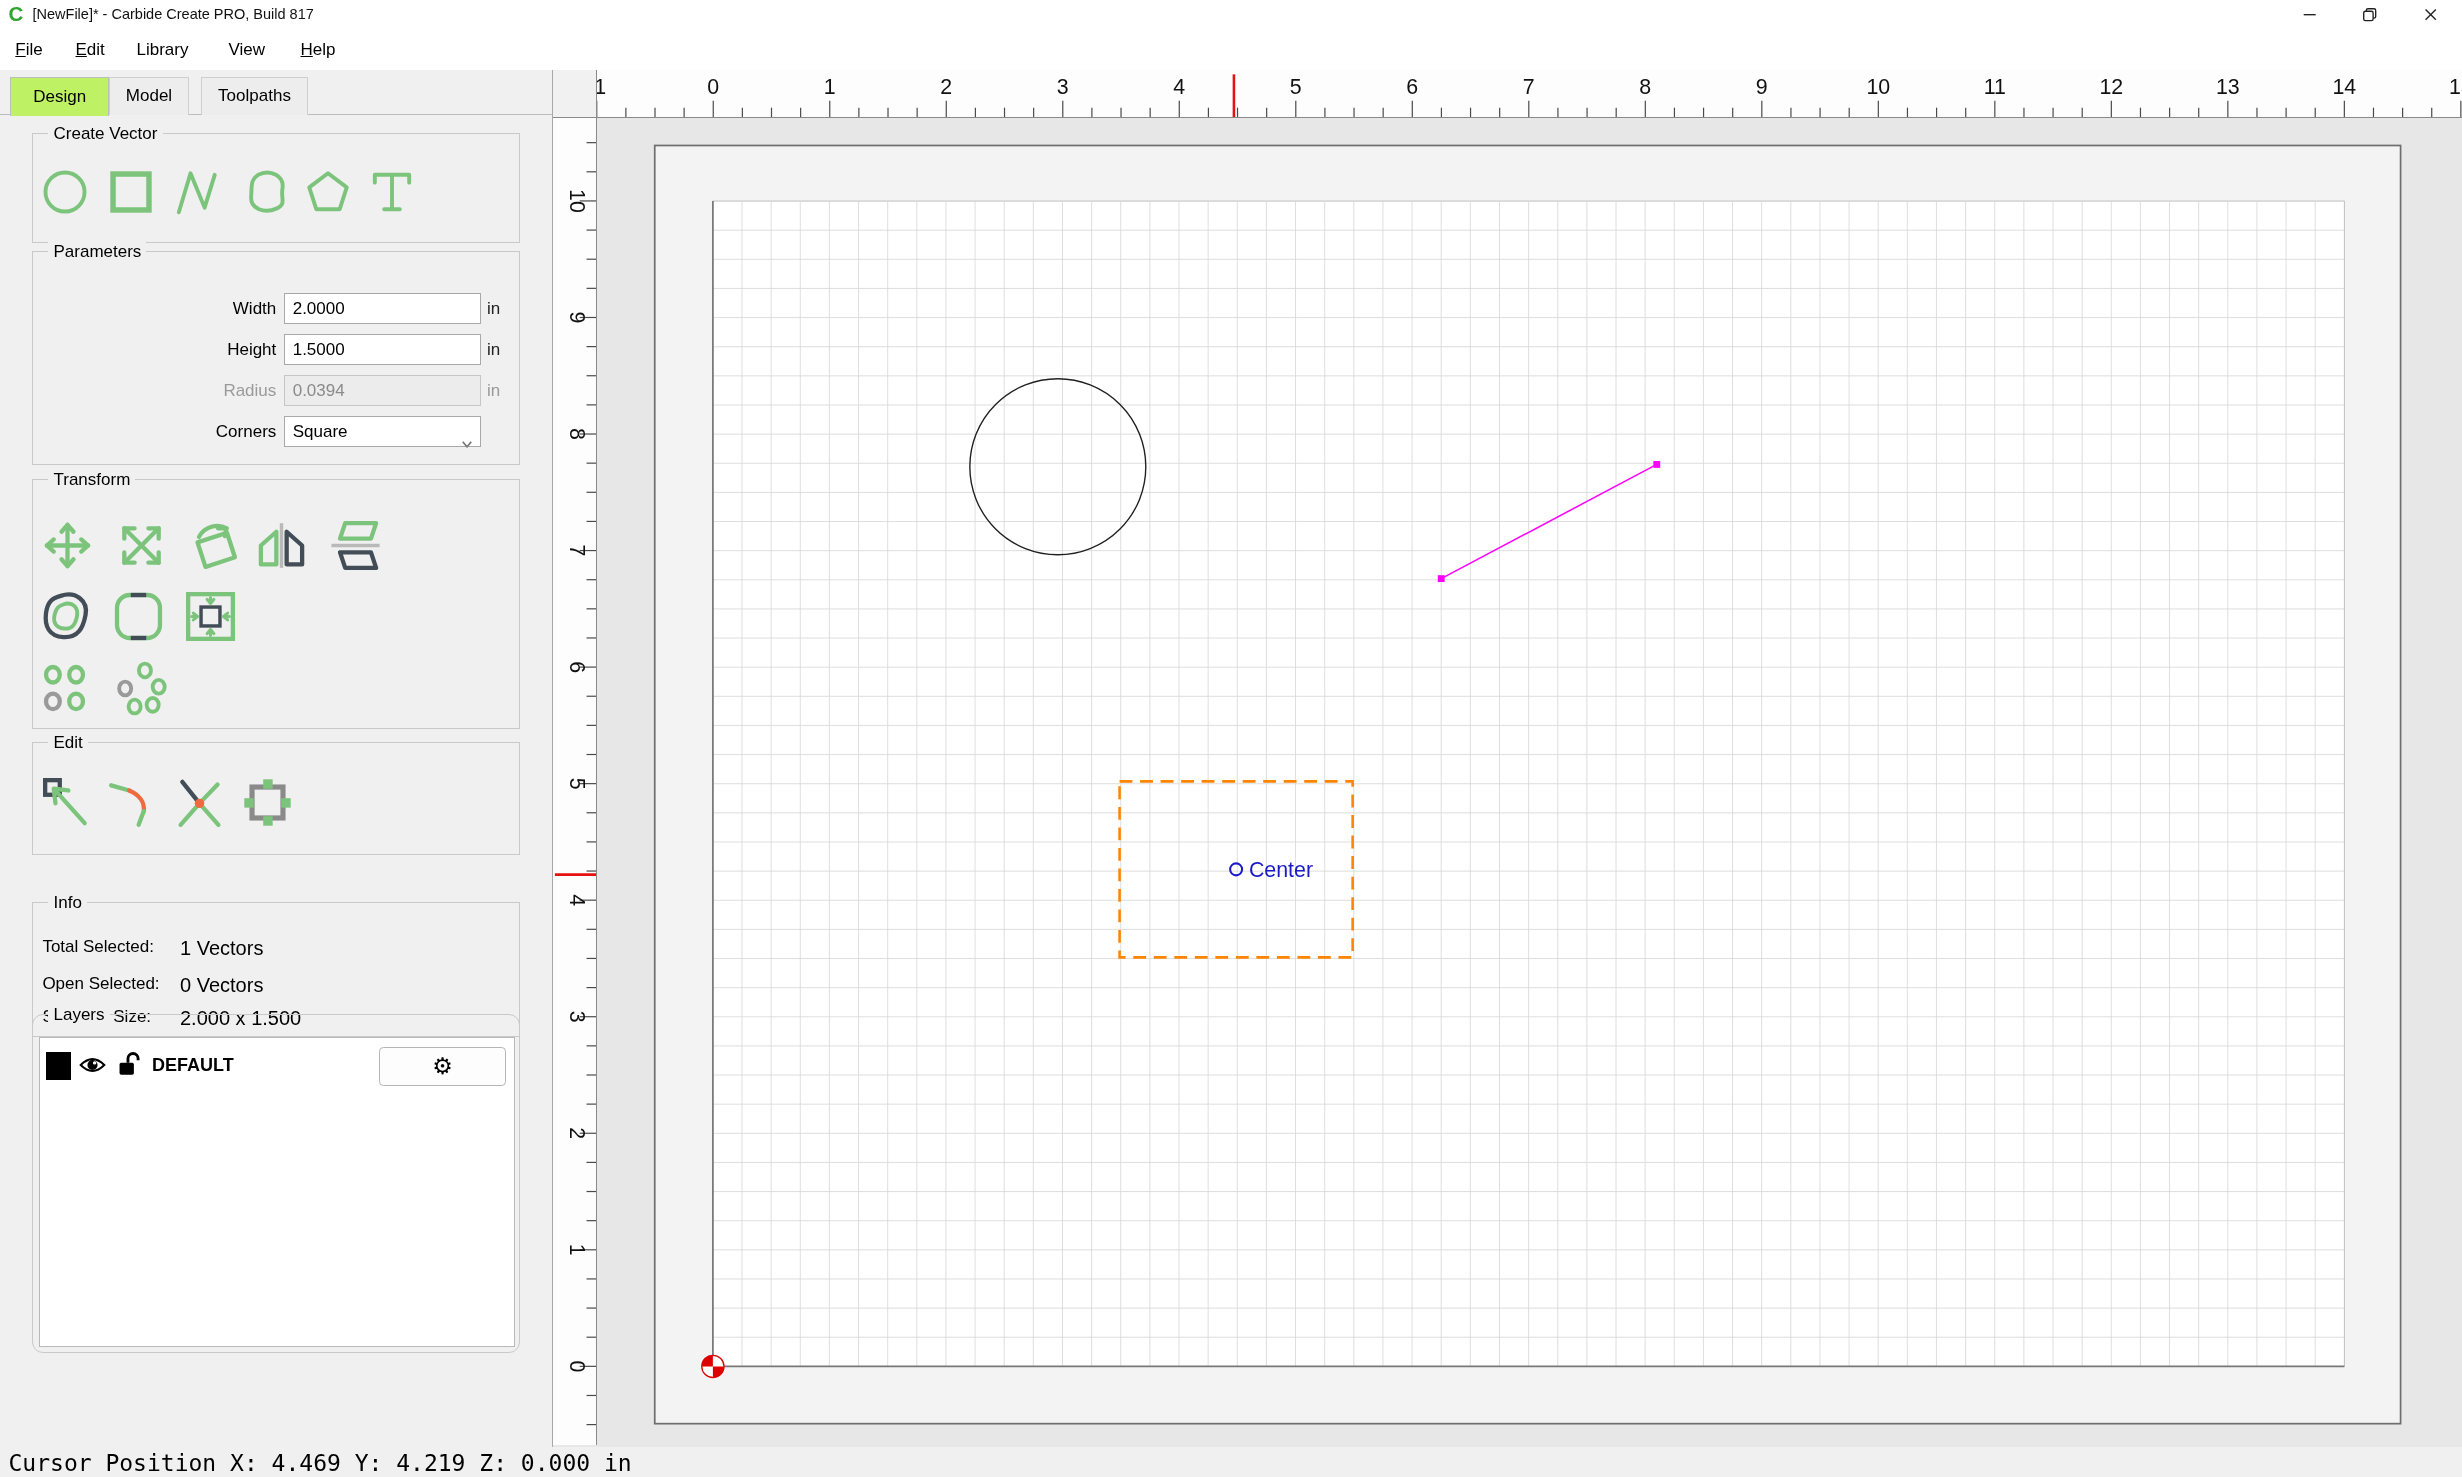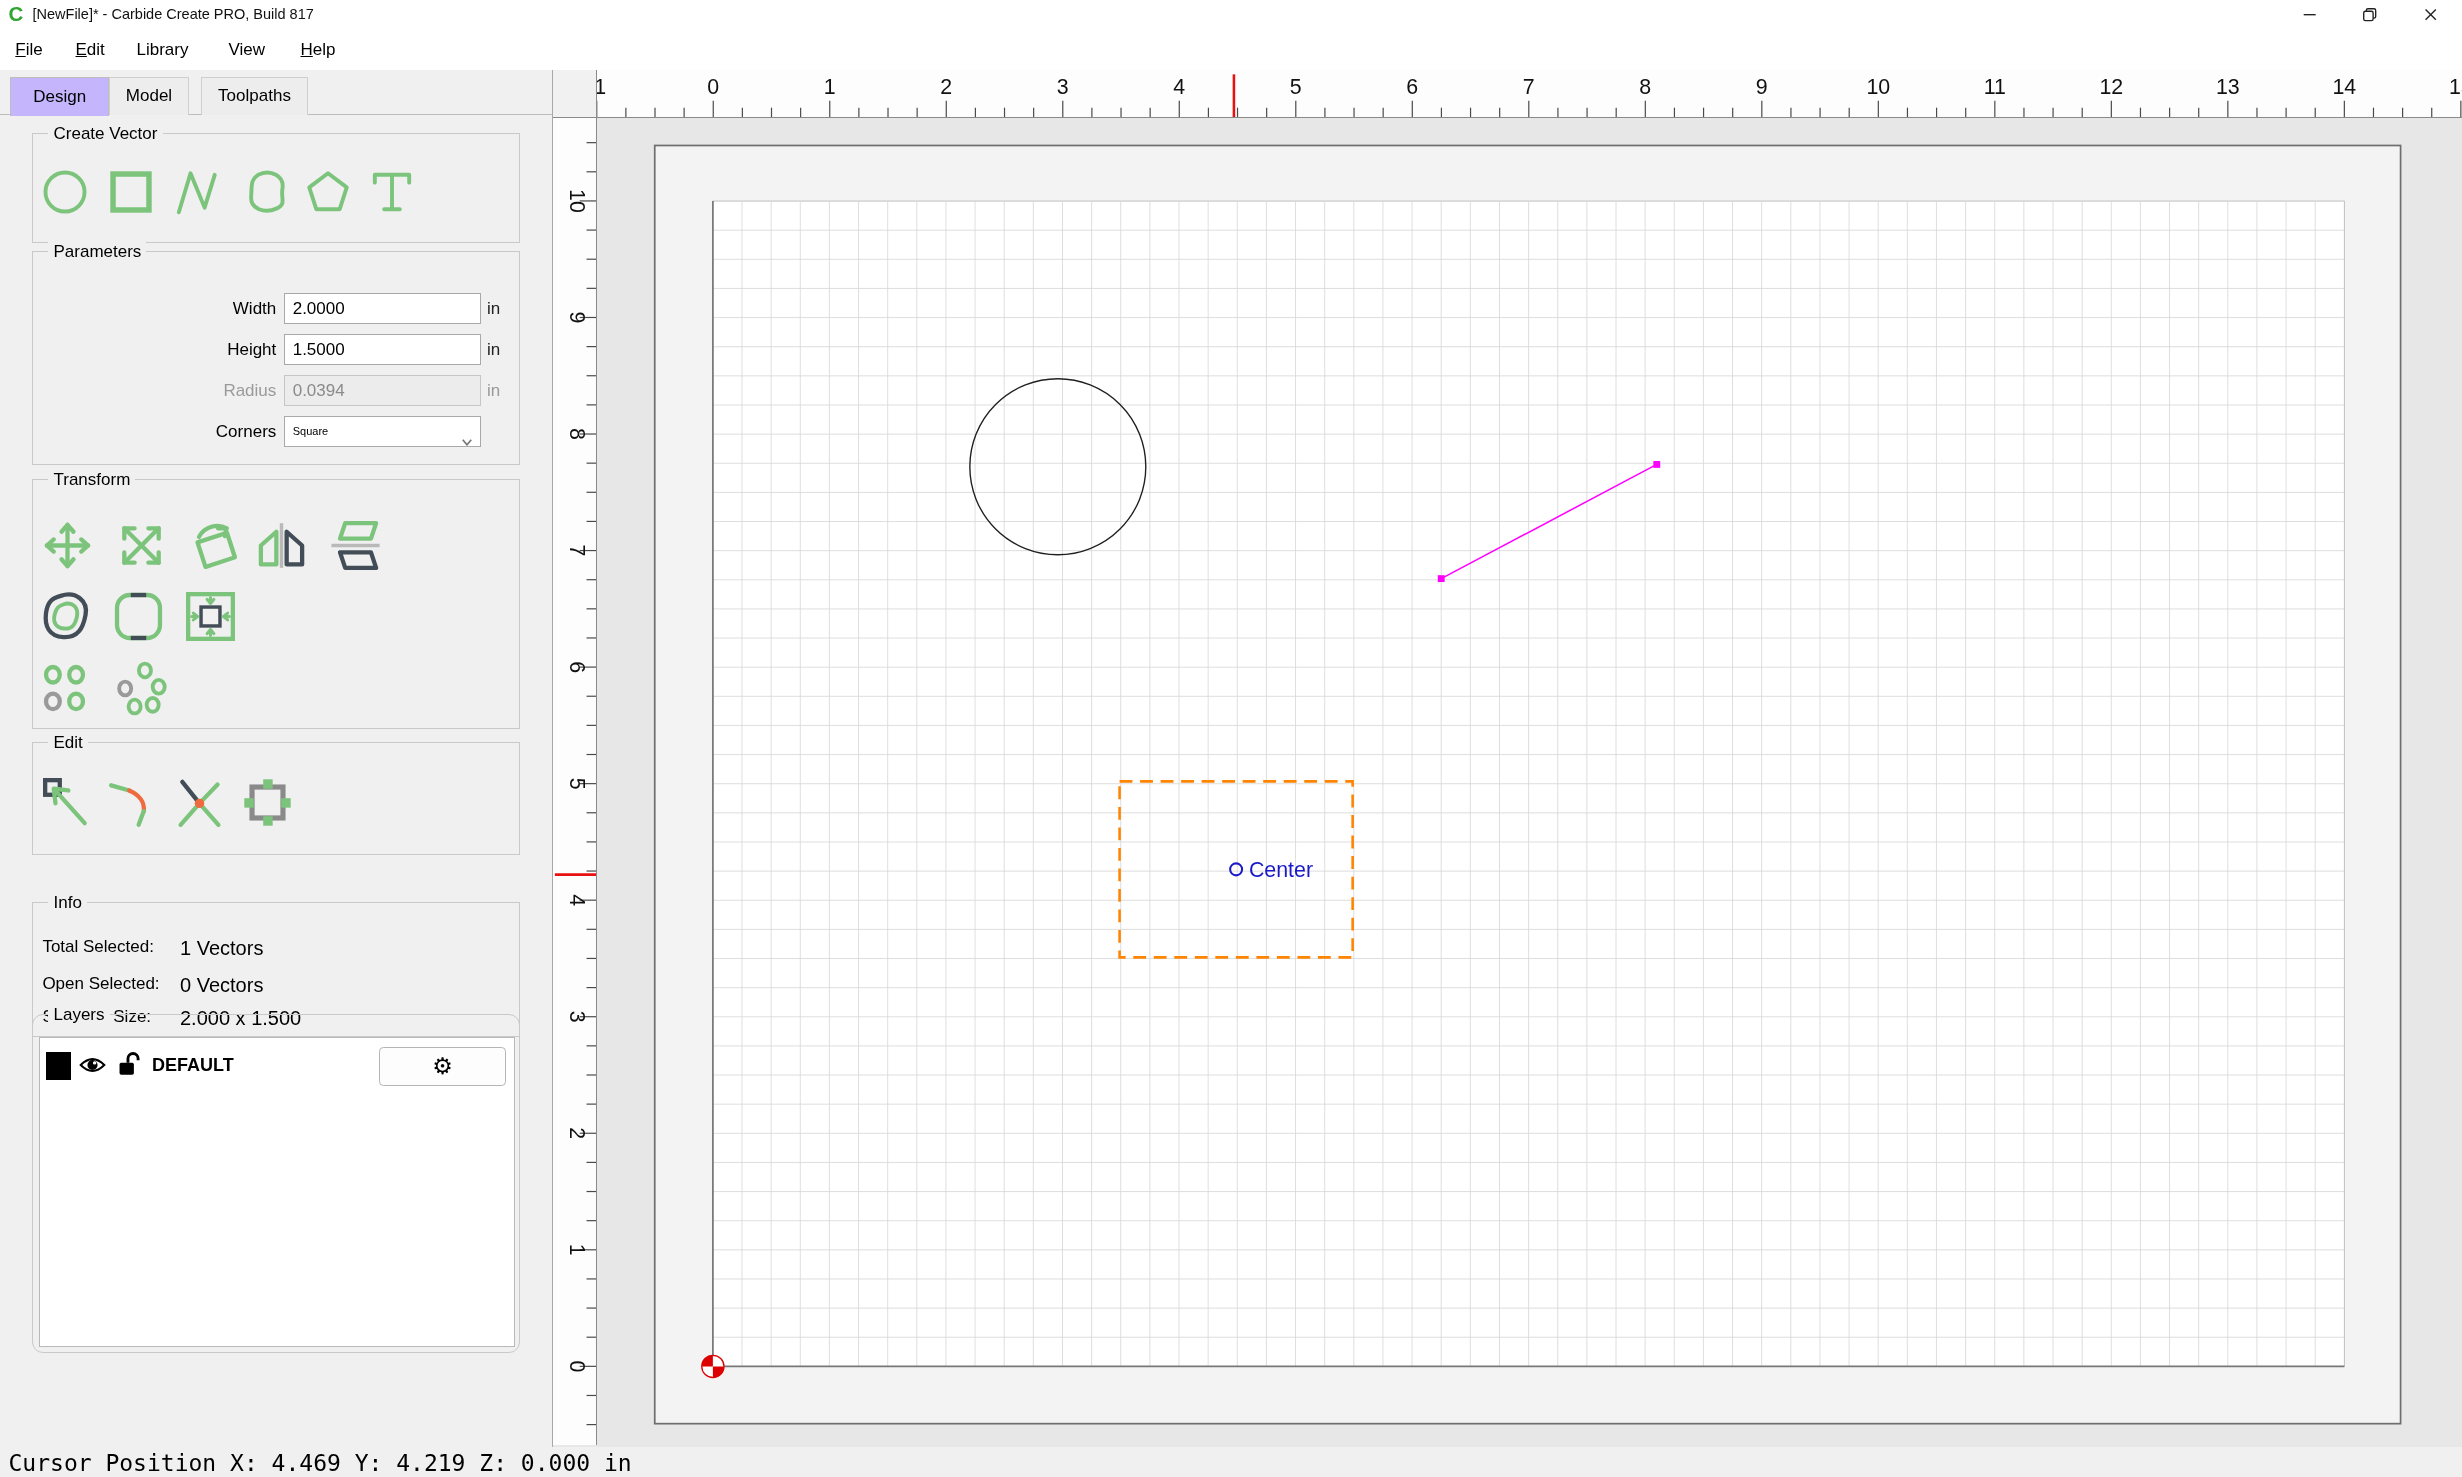--- a/index.html
+++ b/index.html
@@ -16,35 +16,35 @@
   .winbtn svg{display:block;}
   
   .menubar{position:absolute;left:0;top:29px;width:2462px;height:41px;background:#ffffff;}
   .menuitem{position:absolute;top:0;height:41px;display:flex;align-items:center;font-size:17px;padding:0 8.5px;}
   .menuitem u{text-decoration:underline;}
   
   .sidebar{position:absolute;left:0;top:70px;width:552px;height:1378px;background:#f0f0f0;}
   .tabline{position:absolute;left:0;top:44px;width:552px;height:0.9px;background:#bdbdbd;}
   .tab{position:absolute;top:6.8px;height:38px;display:flex;align-items:center;justify-content:center;
        font-size:17px;background:#ededed;border:0.9px solid #cfcfcf;border-bottom:none;box-sizing:border-box;}
-  .tab.active{background:#c4b5fd;border:0.9px solid #bdbdbd;border-bottom:none;height:39px;z-index:3;}
+  .tab.active{background:#bef264;border:0.9px solid #bdbdbd;border-bottom:none;height:39px;z-index:3;}
   .panel{position:absolute;left:32px;width:488px;border:0.9px solid #c9c9c9;box-sizing:border-box;}
   .panel-label{position:absolute;top:-10.3px;left:15.4px;background:#f0f0f0;padding:0 5.1px;font-size:17px;}
   .toolbtn{position:absolute;cursor:pointer;}
   .toolbtn svg{display:block;}
   
   .prow-label{position:absolute;width:239px;text-align:right;font-size:17px;line-height:31px;}
   .prow-label.dim{color:#9a9a9a;}
   .pinput{position:absolute;width:197px;height:31px;background:#fff;border:0.9px solid #a9a9a9;
           box-sizing:border-box;font-size:17px;line-height:29px;padding-left:7.7px;}
   .pinput.disabled{background:#ececec;border-color:#c6c6c6;color:#8a8a8a;}
   .psuffix{position:absolute;font-size:17px;line-height:31px;color:#222;}
   .psuffix.dim{color:#9a9a9a;}
   .pselect{position:absolute;width:197px;height:31px;background:#fff;border:0.9px solid #a9a9a9;
-           box-sizing:border-box;font-size:11px;line-height:29px;padding-left:7.7px;}
+           box-sizing:border-box;font-size:17px;line-height:29px;padding-left:7.7px;}
   .pselect .chev{position:absolute;right:6.8px;top:11px;}
   
   .irow-label{position:absolute;font-size:17px;}
   .irow-value{position:absolute;font-size:20px;}
   
   .layerlist{position:absolute;left:6px;top:22px;width:476px;height:310px;background:#fff;border:0.9px solid #b9b9b9;box-sizing:border-box;}
   .layer-swatch{position:absolute;left:6px;top:13.7px;width:25px;height:28px;background:#000;}
   .layer-name{position:absolute;left:112px;top:17px;font-size:18px;font-weight:bold;}
   .layer-gear{position:absolute;left:339px;top:8.5px;width:127px;height:39px;background:#fdfdfd;border:0.9px solid #b5b5b5;
               border-radius:4.3px;box-sizing:border-box;display:flex;align-items:center;justify-content:center;font-size:23px;}

